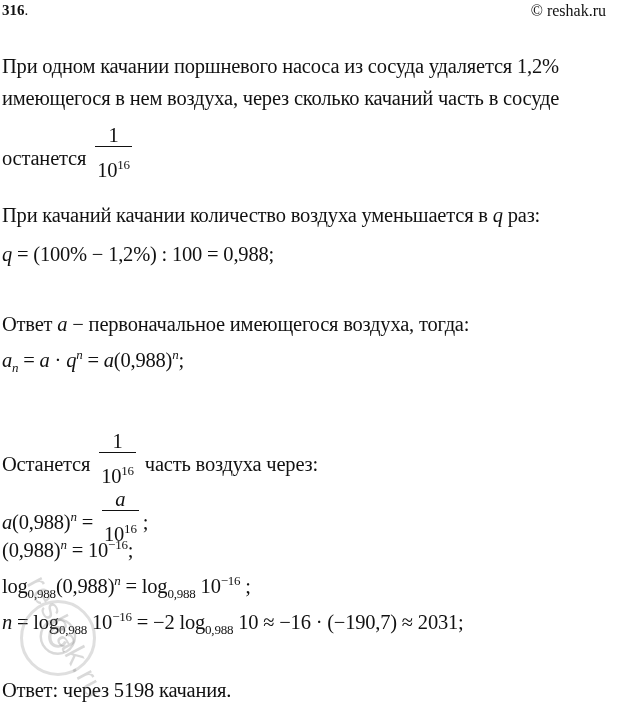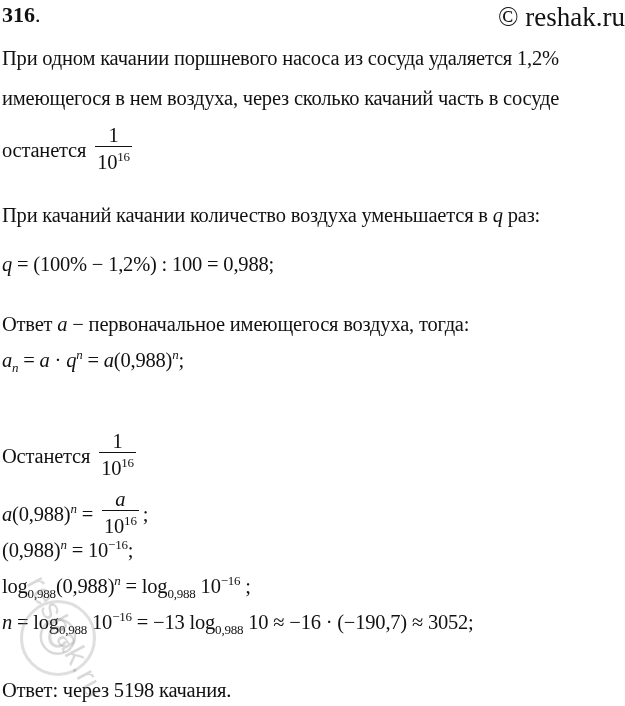--- a/index.html
+++ b/index.html
@@ -7,33 +7,33 @@
     width: 625px; height: 706px; position: relative; overflow: hidden;
     font-family: "Liberation Serif", "DejaVu Serif", serif;
     color: #111111;
   }
   .line {
     position: absolute; left: 2px; white-space: nowrap;
     font-size: 20.5px; line-height: 24px; letter-spacing: -0.2px;
   }
   .header-num {
     position: absolute; left: 2px; top: 2px;
-    font-family: "Liberation Serif", serif; font-weight: bold; font-size: 22px;
+    font-family: "Liberation Serif", serif; font-weight: bold; font-size: 15px;
   }
   .header-num .dot { font-weight: normal; }
   .copyright {
-    position: absolute; right: 0; top: 2px;
-    font-family: "Liberation Serif", serif; font-size: 27px;
+    position: absolute; right: 19px; top: 2px;
+    font-family: "Liberation Serif", serif; font-size: 16px;
   }
   .frac {
     display: inline-block; vertical-align: middle; text-align: center;
     margin: 0 4px; position: relative; top: -2px;
   }
   .frac .num { display: block; line-height: 22px; padding: 0 2px; }
-  .frac .den { display: block; line-height: 22px; border-top: 1.2px solid #111; padding: 4px 2px; }
+  .frac .den { display: block; line-height: 22px; border-top: 1.2px solid #111; padding: 12px 2px; }
   sup { font-size: 13px; vertical-align: 8px; line-height: 0; }
   sub { font-size: 13px; vertical-align: -5px; line-height: 0; }
   .it { font-style: italic; }
   .watermark {
     position: absolute; left: 20px; top: 560px; width: 150px; height: 130px;
     color: rgba(120,120,120,0.28); pointer-events: none;
   }
   .wm-circle {
     position: absolute; left: 0; top: 40px; width: 70px; height: 70px;
     border: 3px solid rgba(150,150,150,0.3); border-radius: 50%;
@@ -48,57 +48,58 @@
 </style>
 </head>
 <body>
 
 <div>
   <div class="header-num"><span>316</span><span class="dot">.</span></div>
   <div class="copyright">© reshak.ru</div>
 </div>
 
 <div>
-  <div class="line" style="top:46px">При одном качании поршневого насоса из сосуда удаляется 1,2%</div>
+  <div class="line" style="top:54px">При одном качании поршневого насоса из сосуда удаляется 1,2%</div>
   <div class="line" style="top:86px">имеющегося в нем воздуха, через сколько качаний часть в сосуде</div>
   <div class="line" style="top:126px">
     <span>останется</span>
     <span class="frac">
       <span class="num">1</span>
       <span class="den"><span>10</span><sup>16</sup></span>
     </span>
   </div>
 </div>
 
 <div>
   <div class="line" style="top:203px">
     <span>При качаний качании количество воздуха уменьшается в</span>
     <span class="it">q</span>
     <span>раз:</span>
   </div>
-  <div class="line" style="top:252px"><span class="it">q</span><span> = (100% − 1,2%) : 100 = 0,988;</span></div>
+  <div class="line" style="top:242px"><span class="it">q</span><span> = (100% − 1,2%) : 100 = 0,988;</span></div>
 
   <div class="line" style="top:312px">
     <span>Ответ</span>
     <span class="it">a</span>
     <span>− первоначальное имеющегося воздуха, тогда:</span>
   </div>
   <div class="line" style="top:348px"><span class="it">a</span><sub class="it">n</sub><span> = </span><span class="it">a</span><span> · </span><span class="it">q</span><sup class="it">n</sup><span> = </span><span class="it">a</span><span>(0,988)</span><sup class="it">n</sup><span>;</span></div>
 
   <div class="line" style="top:432px">
     <span>Останется</span>
     <span class="frac">
       <span class="num">1</span>
       <span class="den"><span>10</span><sup>16</sup></span>
     </span>
+    <span>часть воздуха через:</span>
   </div>
   <div class="line" style="top:490px"><span class="it">a</span><span>(0,988)</span><sup class="it">n</sup><span> = </span><span class="frac"><span class="num it">a</span><span class="den"><span>10</span><sup>16</sup></span></span><span>;</span></div>
   <div class="line" style="top:538px"><span>(0,988)</span><sup class="it">n</sup><span> = 10</span><sup>−16</sup><span>;</span></div>
   <div class="line" style="top:574px"><span>log</span><sub>0,988</sub><span>(0,988)</span><sup class="it">n</sup><span> = log</span><sub>0,988</sub><span> 10</span><sup>−16</sup><span> ;</span></div>
-  <div class="line" style="top:610px"><span class="it">n</span><span> = log</span><sub>0,988</sub><span> 10</span><sup>−16</sup><span> = −13 log</span><sub>0,988</sub><span> 10 ≈ −16 · (−190,7) ≈ 3052;</span></div>
+  <div class="line" style="top:610px"><span class="it">n</span><span> = log</span><sub>0,988</sub><span> 10</span><sup>−16</sup><span> = −2 log</span><sub>0,988</sub><span> 10 ≈ −16 · (−190,7) ≈ 2031;</span></div>
 
   <div class="line" style="top:678px">Ответ:  через 5198 качания.</div>
 </div>
 
 <div class="watermark">
   <div class="wm-circle">©</div>
   <div class="wm-text">reshak.ru</div>
 </div>
 
 </body></html>

